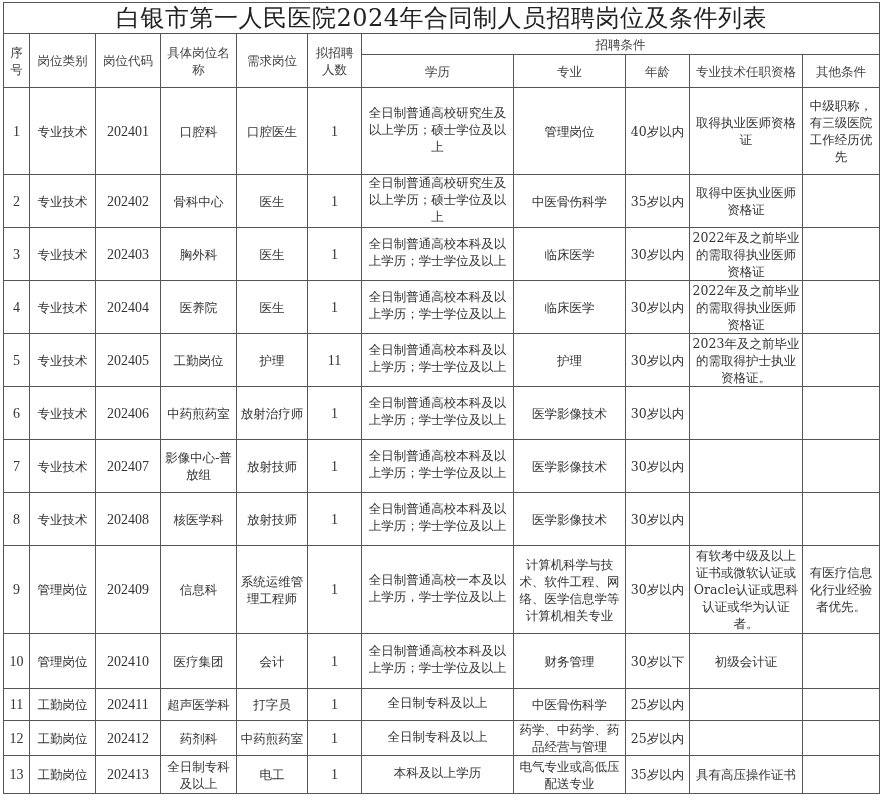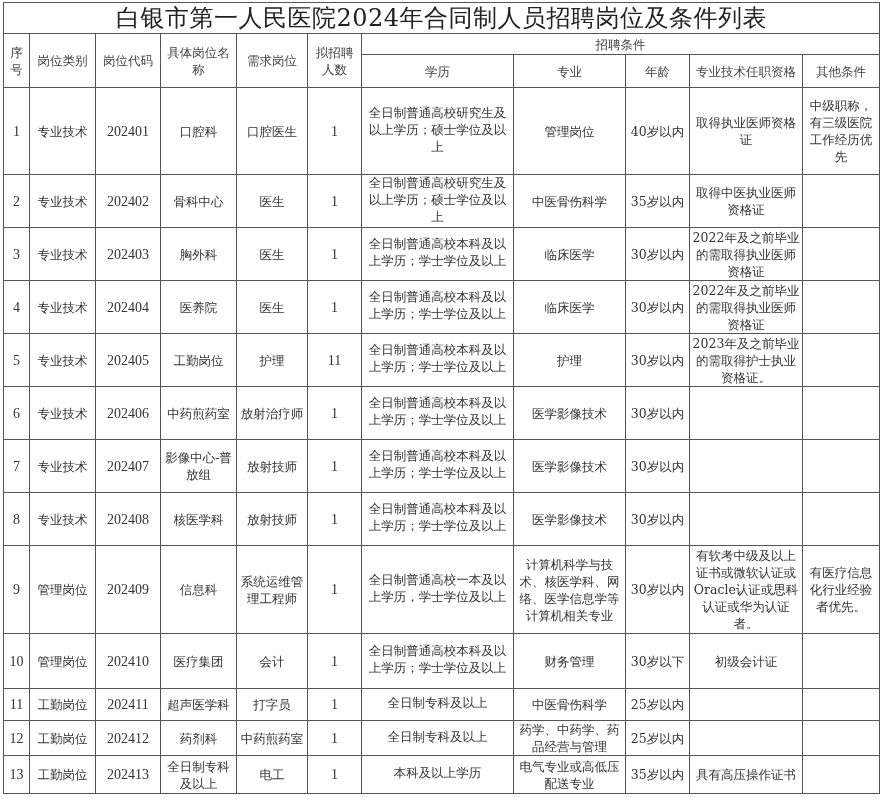--- a/index.html
+++ b/index.html
@@ -162,21 +162,21 @@
         <td></td>
       </tr>
       <tr style="height: 88px;">
         <td class="num">9</td>
         <td>管理岗位</td>
         <td class="num">202409</td>
         <td>信息科</td>
         <td>系统运维管理工程师</td>
         <td class="num">1</td>
         <td class="edu">全日制普通高校一本及以上学历，学士学位及以上</td>
-        <td>计算机科学与技术、核医学科、网络、医学信息学等计算机相关专业</td>
+        <td>计算机科学与技术、软件工程、网络、医学信息学等计算机相关专业</td>
         <td>30岁以内</td>
         <td>有软考中级及以上证书或微软认证或Oracle认证或思科认证或华为认证者。</td>
         <td>有医疗信息化行业经验者优先。</td>
       </tr>
       <tr style="height: 55px;">
         <td class="num">10</td>
         <td>管理岗位</td>
         <td class="num">202410</td>
         <td>医疗集团</td>
         <td>会计</td>

